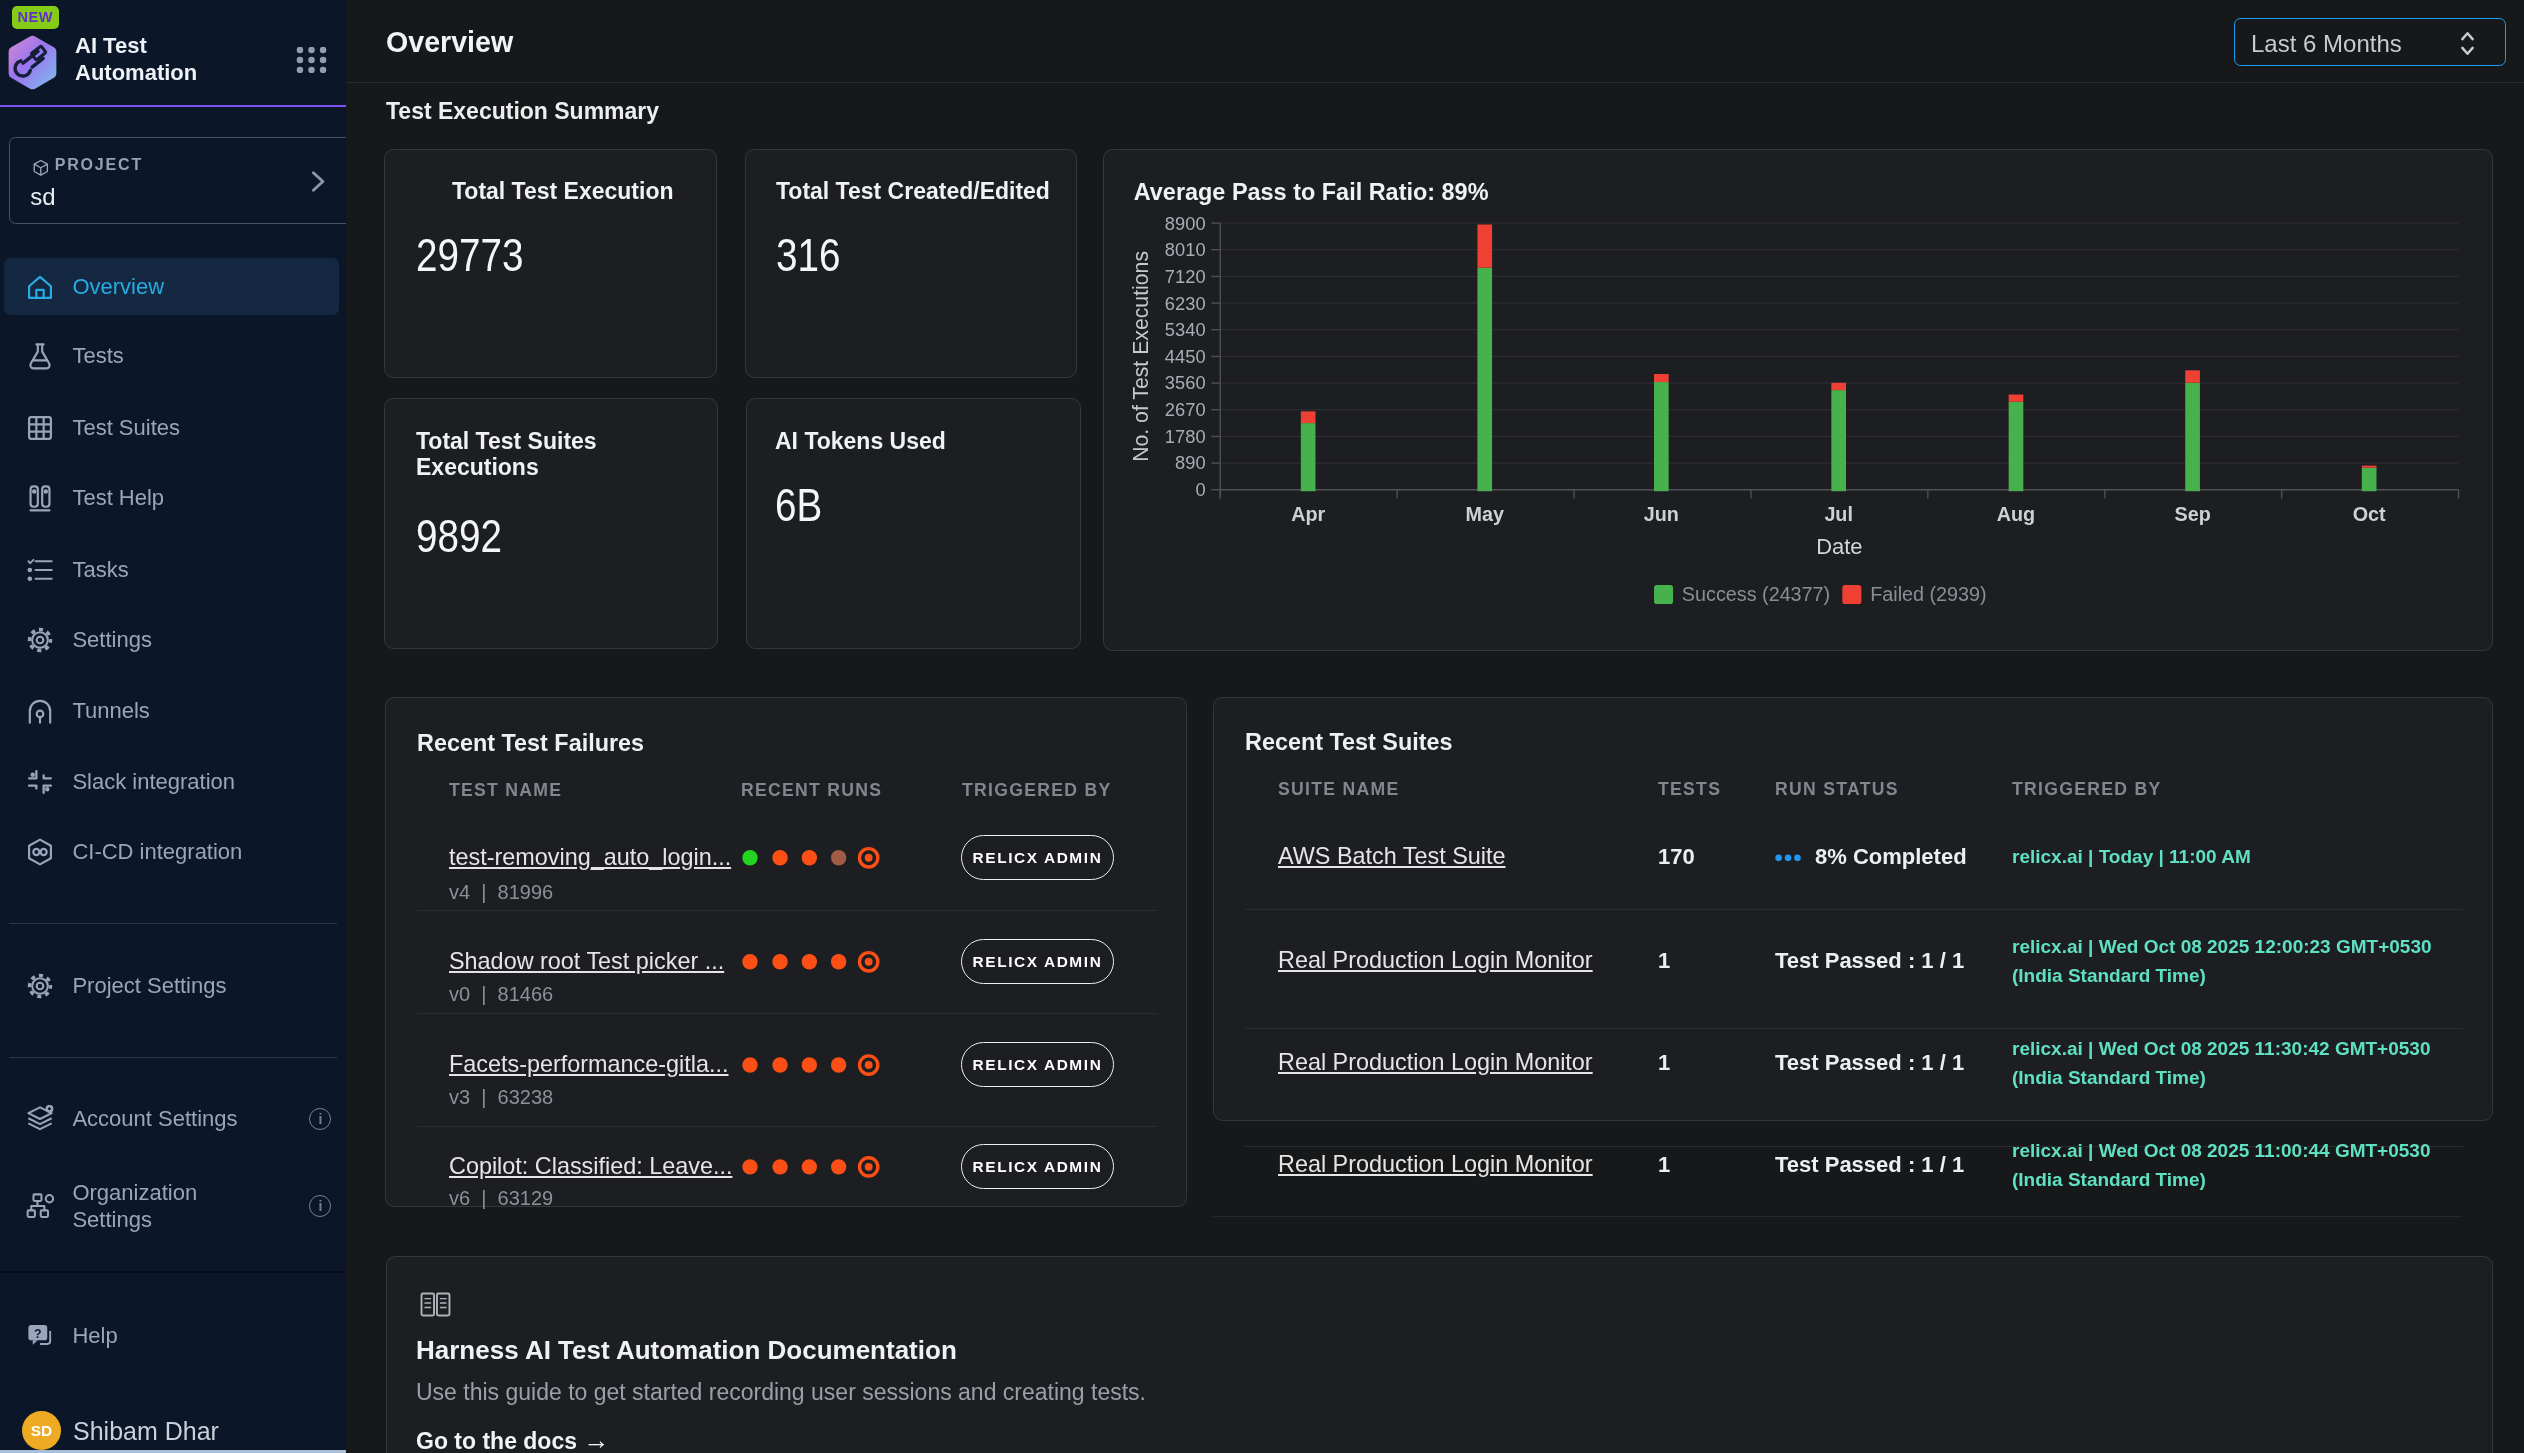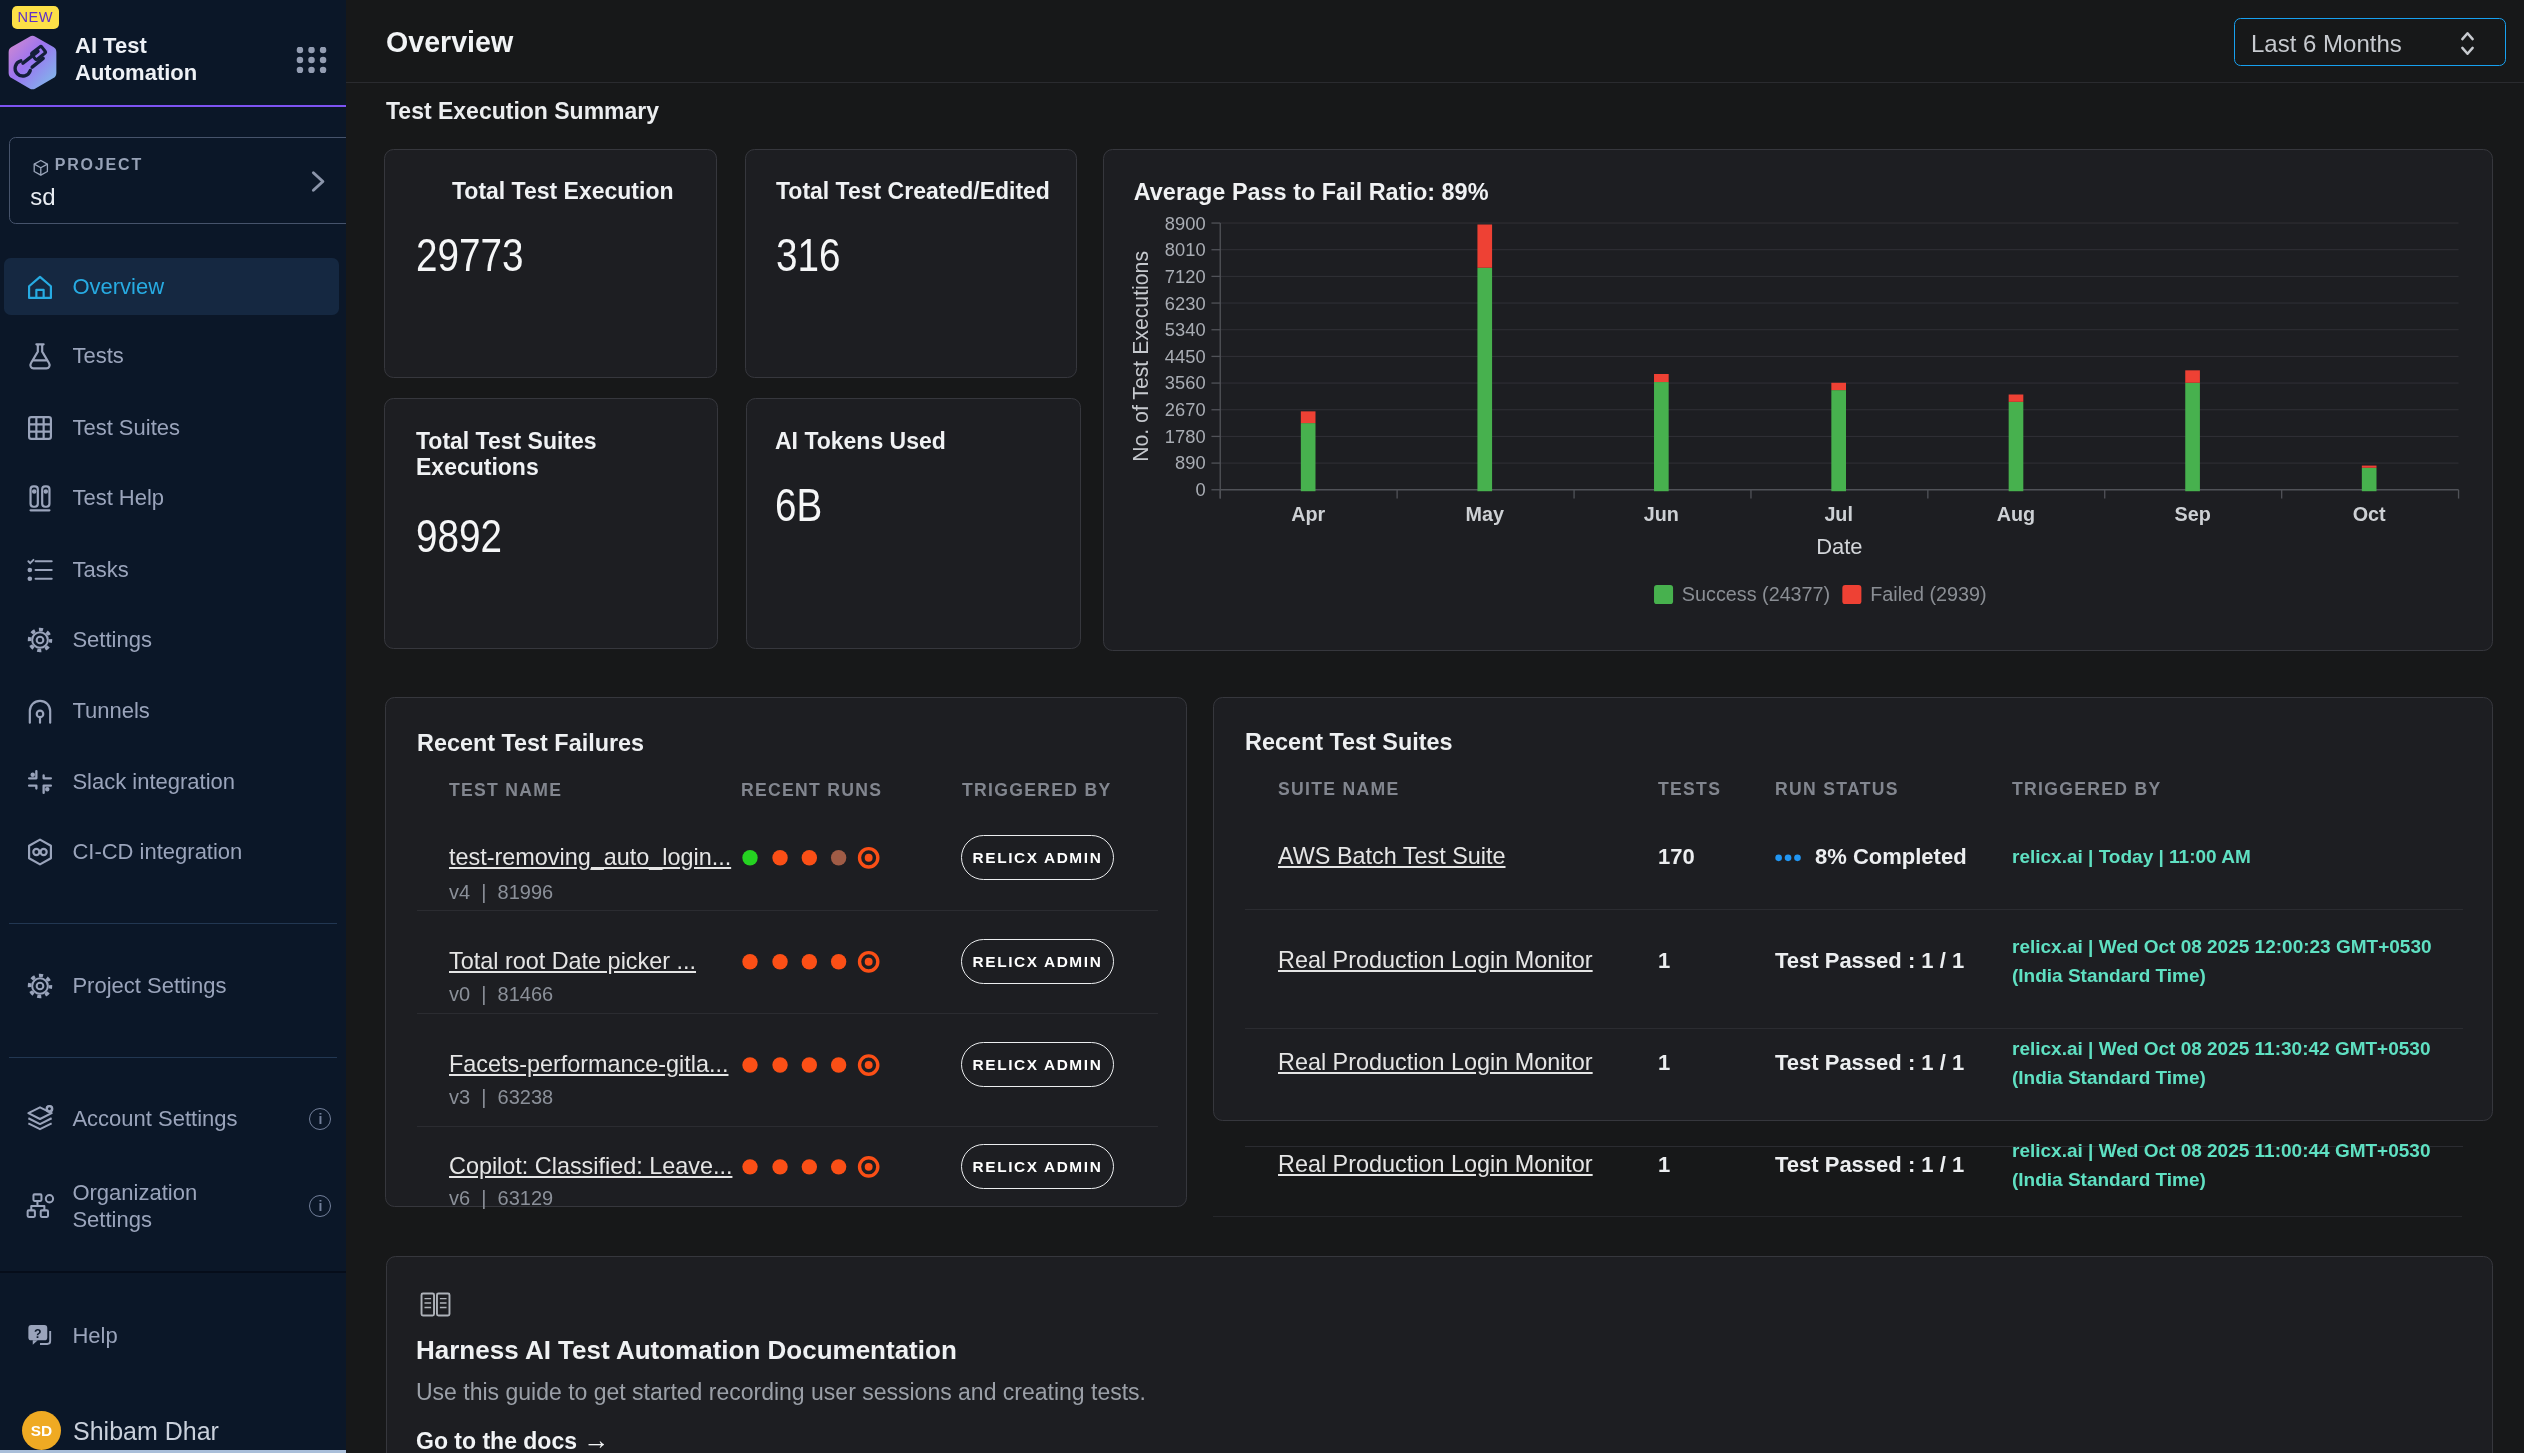--- a/index.html
+++ b/index.html
@@ -3,21 +3,21 @@
 <meta charset="utf-8">
 <style>
   * { margin:0; padding:0; box-sizing:border-box; }
   html,body { width:2525px; height:1453px; background:#161719; overflow:hidden; }
   body { font-family:"Liberation Sans", sans-serif; }
   #page { position:relative; width:2525px; height:1453px; background:#171819; }
   .abs { position:absolute; }
 
   
   #sidebar { position:absolute; left:0; top:0; width:346px; height:1453px; background:#0b1728; }
-  #newbadge { position:absolute; left:11.7px; top:5.9px; width:47px; height:23px; background:#fde047; color:#6031c8; font-size:14.6px; font-weight:400; border-radius:5.1px; display:flex; align-items:center; justify-content:center; letter-spacing:0.4px;text-align:center;}
+  #newbadge { position:absolute; left:11.7px; top:5.9px; width:47px; height:23px; background:#84cc16; color:#6031c8; font-size:14.6px; font-weight:700; border-radius:5.1px; display:flex; align-items:center; justify-content:center; letter-spacing:0.4px;text-align:center;}
   #brandname { position:absolute; left:75px; top:32px; width:198px; font-size:22px; line-height:27px; font-weight:700; color:#eef1f6; }
   #purpleline { position:absolute; left:0; top:105px; width:346px; height:2.2px; background:#7d53f2; }
   #projbox { position:absolute; left:8.8px; top:137px; width:384px; height:87px; border:0.7px solid #46536b; border-radius:6.6px; }
   .navitem { position:absolute; left:4.4px; width:335px; height:57px; display:flex; align-items:center; color:#9aa4bb; font-size:22px; border-radius:6.6px; }
   .navitem svg { position:absolute; left:20px; width:32px; height:32px; }
   .navitem span { position:absolute; left:68px; }
   .navitem.active { background:#152841; color:#27abe2; }
   .sep { position:absolute; left:8.8px; width:328px; height:0.7px; background:#223752; }
   .info-i { position:absolute; left:305px; width:22px; height:22px; border:1.5px solid #73809b; border-radius:50%; color:#73809b; font-size:14px; display:flex; align-items:center; justify-content:center; font-weight:700;}
   .statcard, .card { background:#1d1e22; border:1.1px solid #36373d; border-radius:9.5px; }
@@ -316,21 +316,21 @@
       <div class="ptitle" style="left:31px;top:31.5px;">Recent Test Failures</div>
       <div class="th" style="left:63px;top:82px;">TEST NAME</div>
       <div class="th" style="left:355px;top:82px;">RECENT RUNS</div>
       <div class="th" style="left:576px;top:82px;">TRIGGERED BY</div>
 
       <div class="rowname" style="left:63px;top:146px;">test-removing_auto_login...</div>
       <div class="rowsub" style="left:63px;top:183px;">v4&nbsp; | &nbsp;81996</div>
       <div class="pill" style="left:575px;top:137px;">RELICX ADMIN</div>
       <div class="tsep" style="left:31px;top:212px;width:741px;"></div>
 
-      <div class="rowname" style="left:63px;top:250px;">Total root Date picker ...</div>
+      <div class="rowname" style="left:63px;top:250px;">Shadow root Test picker ...</div>
       <div class="rowsub" style="left:63px;top:285px;">v0&nbsp; | &nbsp;81466</div>
       <div class="pill" style="left:575px;top:241px;">RELICX ADMIN</div>
       <div class="tsep" style="left:31px;top:315px;width:741px;"></div>
 
       <div class="rowname" style="left:63px;top:353px;">Facets-performance-gitla...</div>
       <div class="rowsub" style="left:63px;top:388px;">v3&nbsp; | &nbsp;63238</div>
       <div class="pill" style="left:575px;top:344px;">RELICX ADMIN</div>
       <div class="tsep" style="left:31px;top:428px;width:741px;"></div>
 
       <div class="rowname" style="left:63px;top:455px;">Copilot: Classified: Leave...</div>

